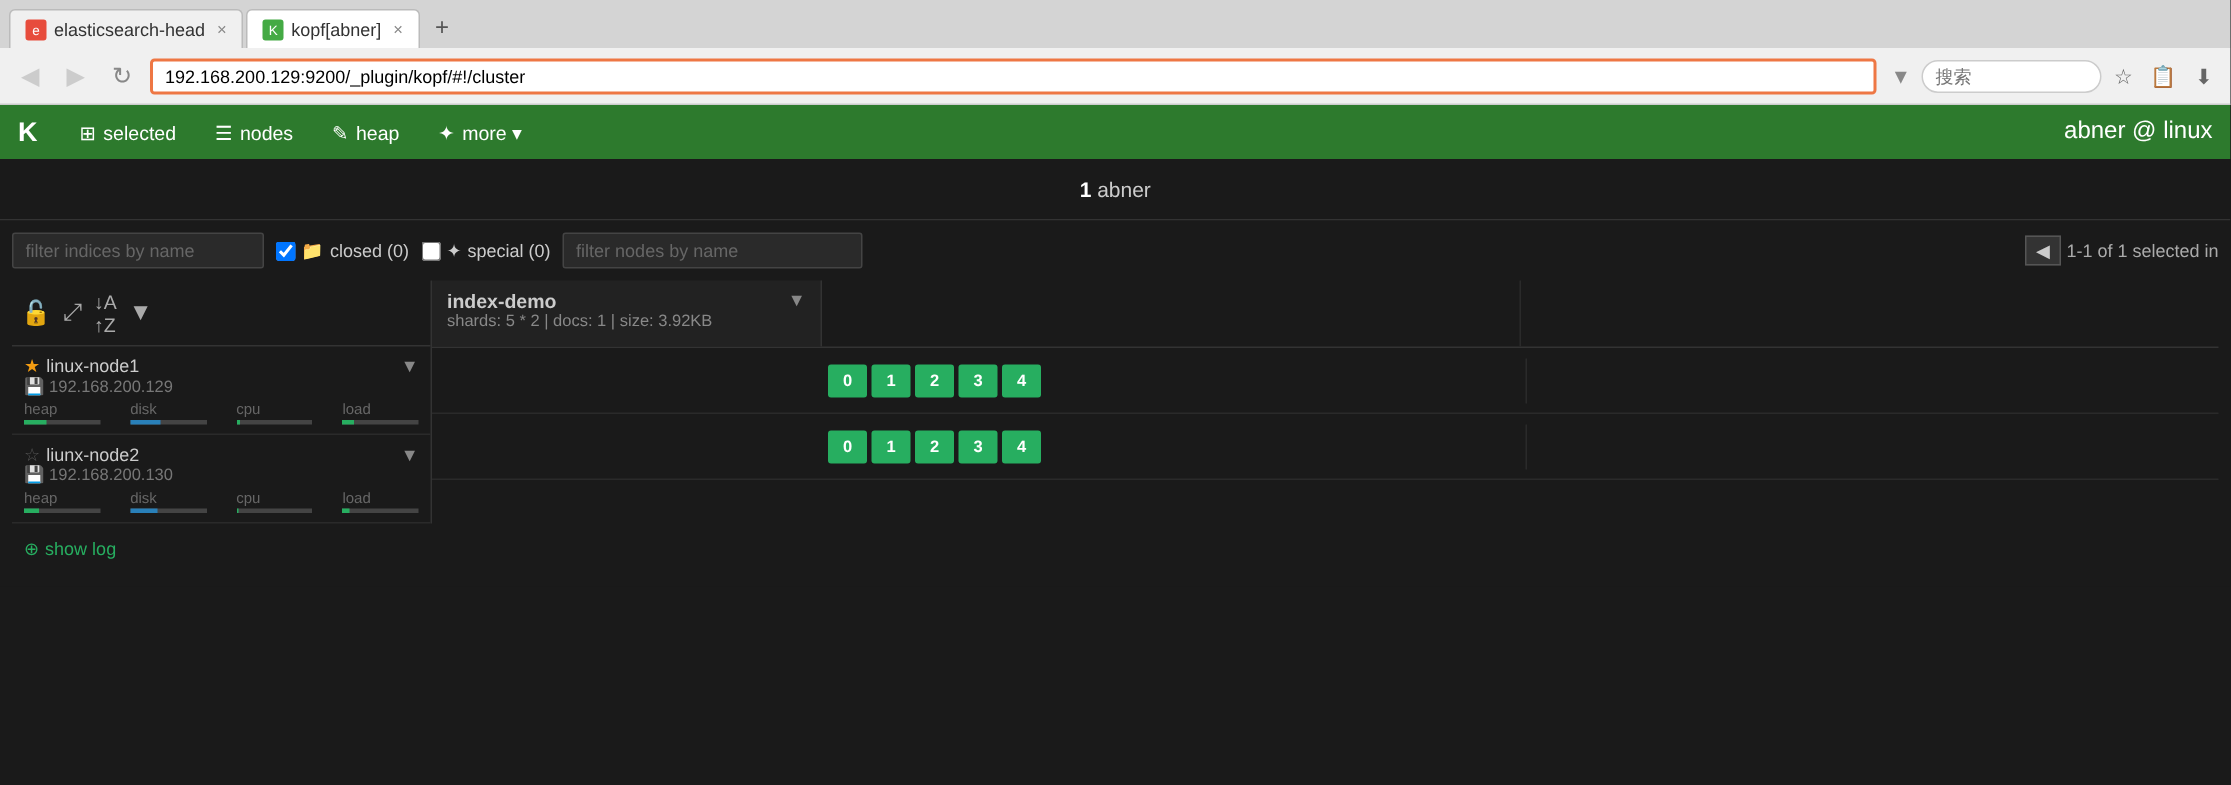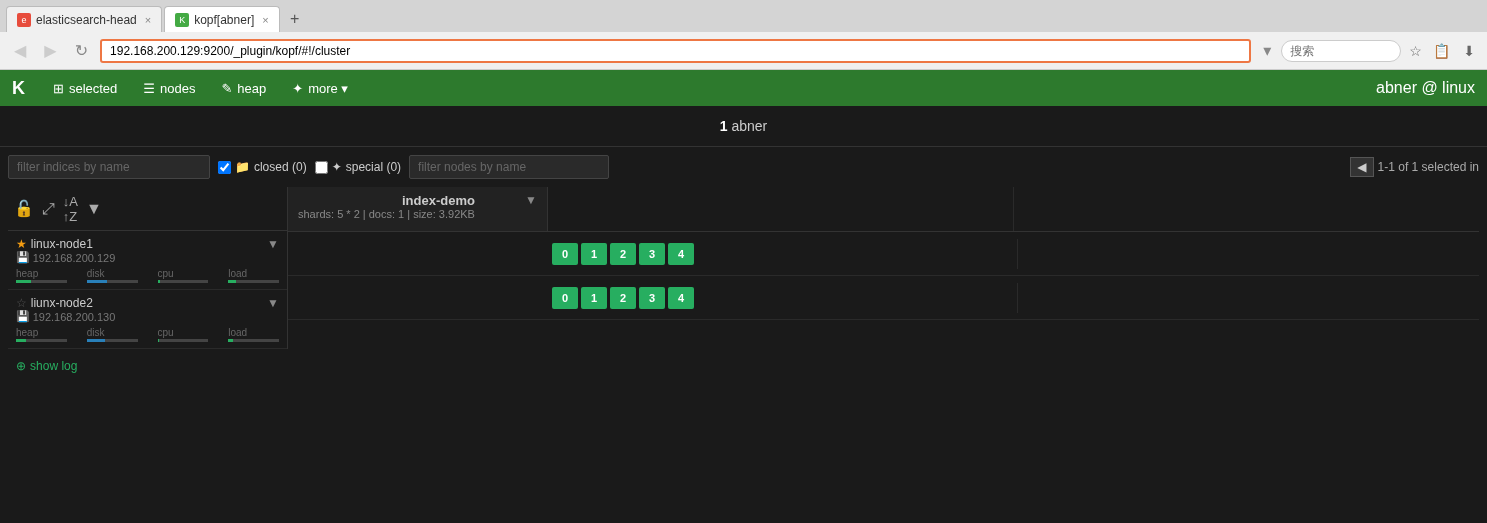--- a/index.html
+++ b/index.html
@@ -35,33 +35,33 @@
     .stats-bar { display: flex; background: #1a1a1a; border-bottom: 1px solid #333; }
     .stat-item { flex: 1; text-align: center; padding: 12px; font-size: 14px; color: #ccc; border-right: 1px solid #333; }
     .stat-item:last-child { border-right: none; }
     .stat-num { font-weight: bold; color: #fff; }
 
     
     .main-content { background: #1a1a1a; padding: 8px; }
 
     
     .filter-row { display: flex; align-items: center; gap: 8px; margin-bottom: 8px; }
-    .filter-input { background: #2a2a2a; border: 1px solid #444; color: #22c55e; padding: 4px 8px; font-size: 12px; border-radius: 2px; width: 202px; }
+    .filter-input { background: #2a2a2a; border: 1px solid #444; color: #22c55e; padding: 4px 8px; font-size: 12px; border-radius: 2px; width: 168px; }
     .filter-input::placeholder { color: #666; }
     .checkbox-label { display: flex; align-items: center; gap: 4px; color: #ccc; font-size: 12px; cursor: pointer; }
     .checkbox-label input { margin: 0; }
     .filter-nodes-input { background: #2a2a2a; border: 1px solid #444; color: #888; padding: 4px 8px; font-size: 12px; border-radius: 2px; width: 200px; }
     .filter-nodes-input::placeholder { color: #666; }
     .selected-info { margin-left: auto; color: #aaa; font-size: 12px; display: flex; align-items: center; gap: 4px; }
     .arrow-btn { background: #333; border: 1px solid #555; color: #ccc; padding: 2px 6px; cursor: pointer; font-size: 12px; }
 
     
     .node-controls { display: flex; align-items: center; padding: 4px 6px; gap: 8px; border-bottom: 1px solid #333; height: 44px; }
     .control-icon { color: #aaa; font-size: 16px; cursor: pointer; }
-    .index-name { color: #ccc; font-size: 13px; font-weight: bold; text-align: right; }
+    .index-name { color: #ccc; font-size: 13px; font-weight: bold; }
     .index-meta { color: #888; font-size: 11px; text-align: center; }
     .index-dropdown { color: #888; margin-left: auto; cursor: pointer; }
 
     
     .node-row { border-bottom: 1px solid #2a2a2a; padding: 6px 8px; }
     .node-name { display: flex; align-items: center; gap: 4px; font-size: 12px; color: #ccc; }
     .node-ip { font-size: 11px; color: #777; display: flex; align-items: center; gap: 3px; }
     .node-metrics { display: flex; gap: 20px; margin-top: 4px; font-size: 10px; color: #666; }
     .metric-bar { height: 3px; background: #444; margin-top: 1px; }
     .metric-bar-fill { height: 100%; background: #27ae60; }

